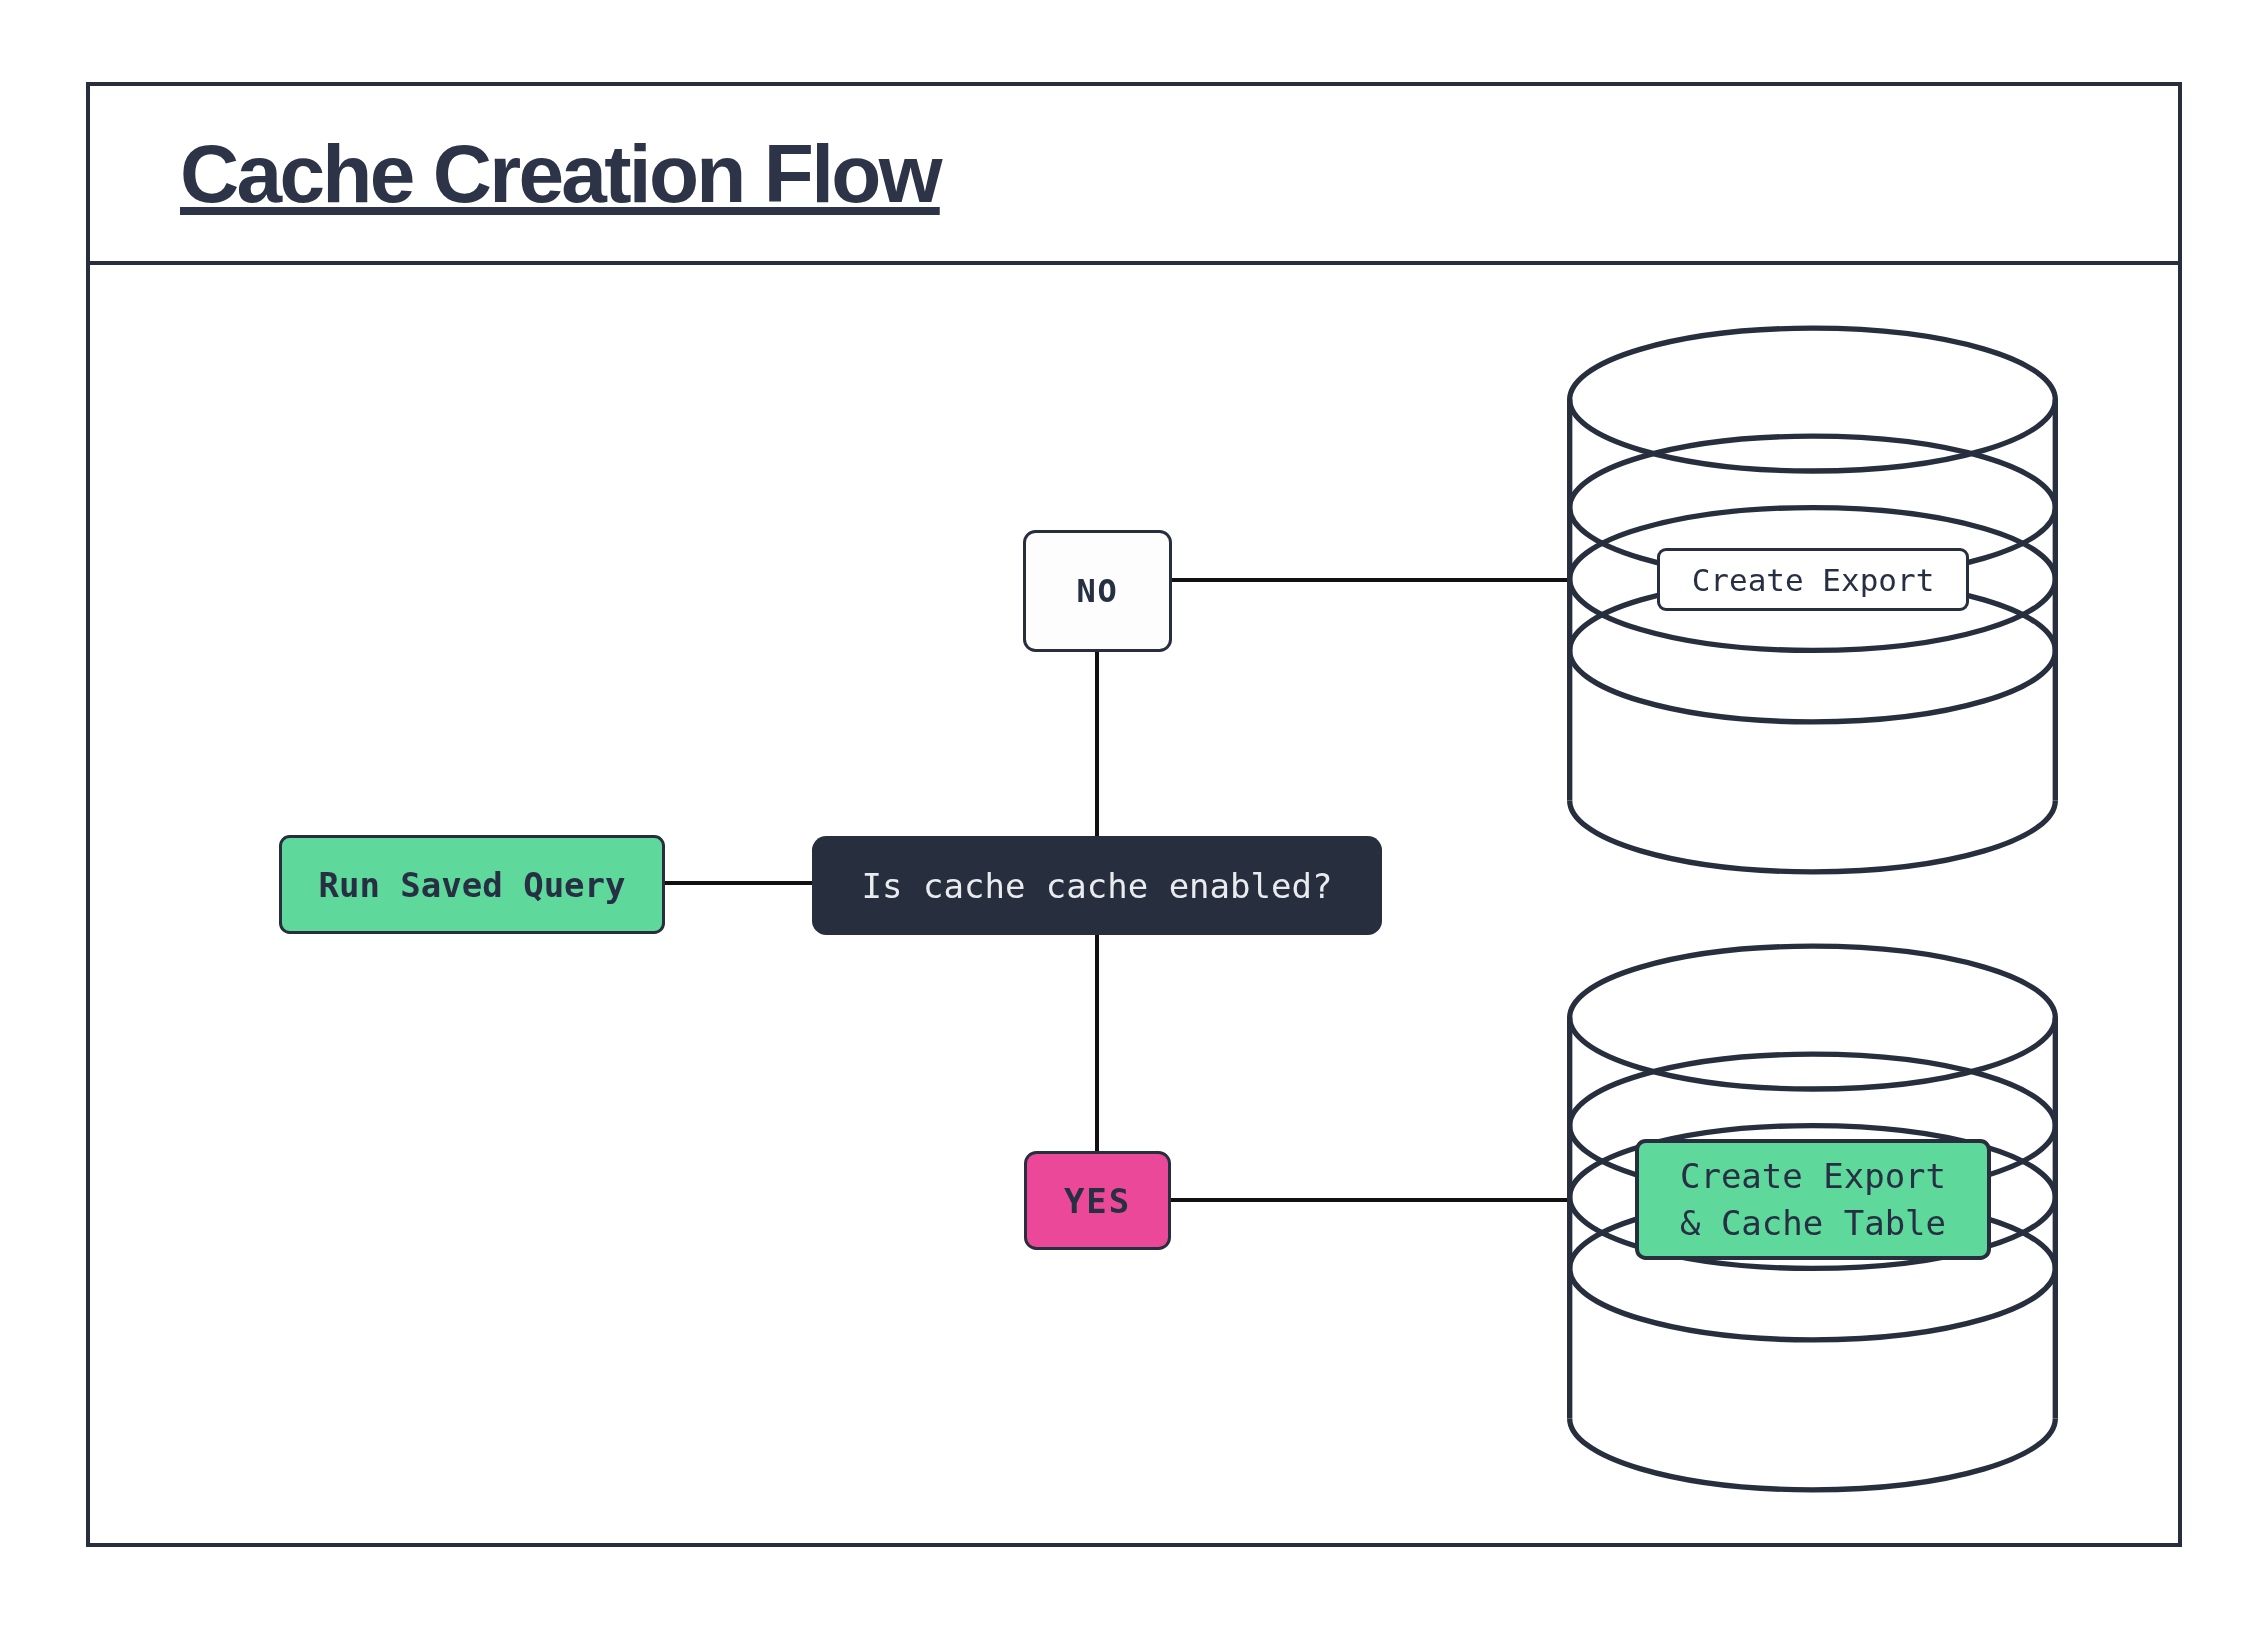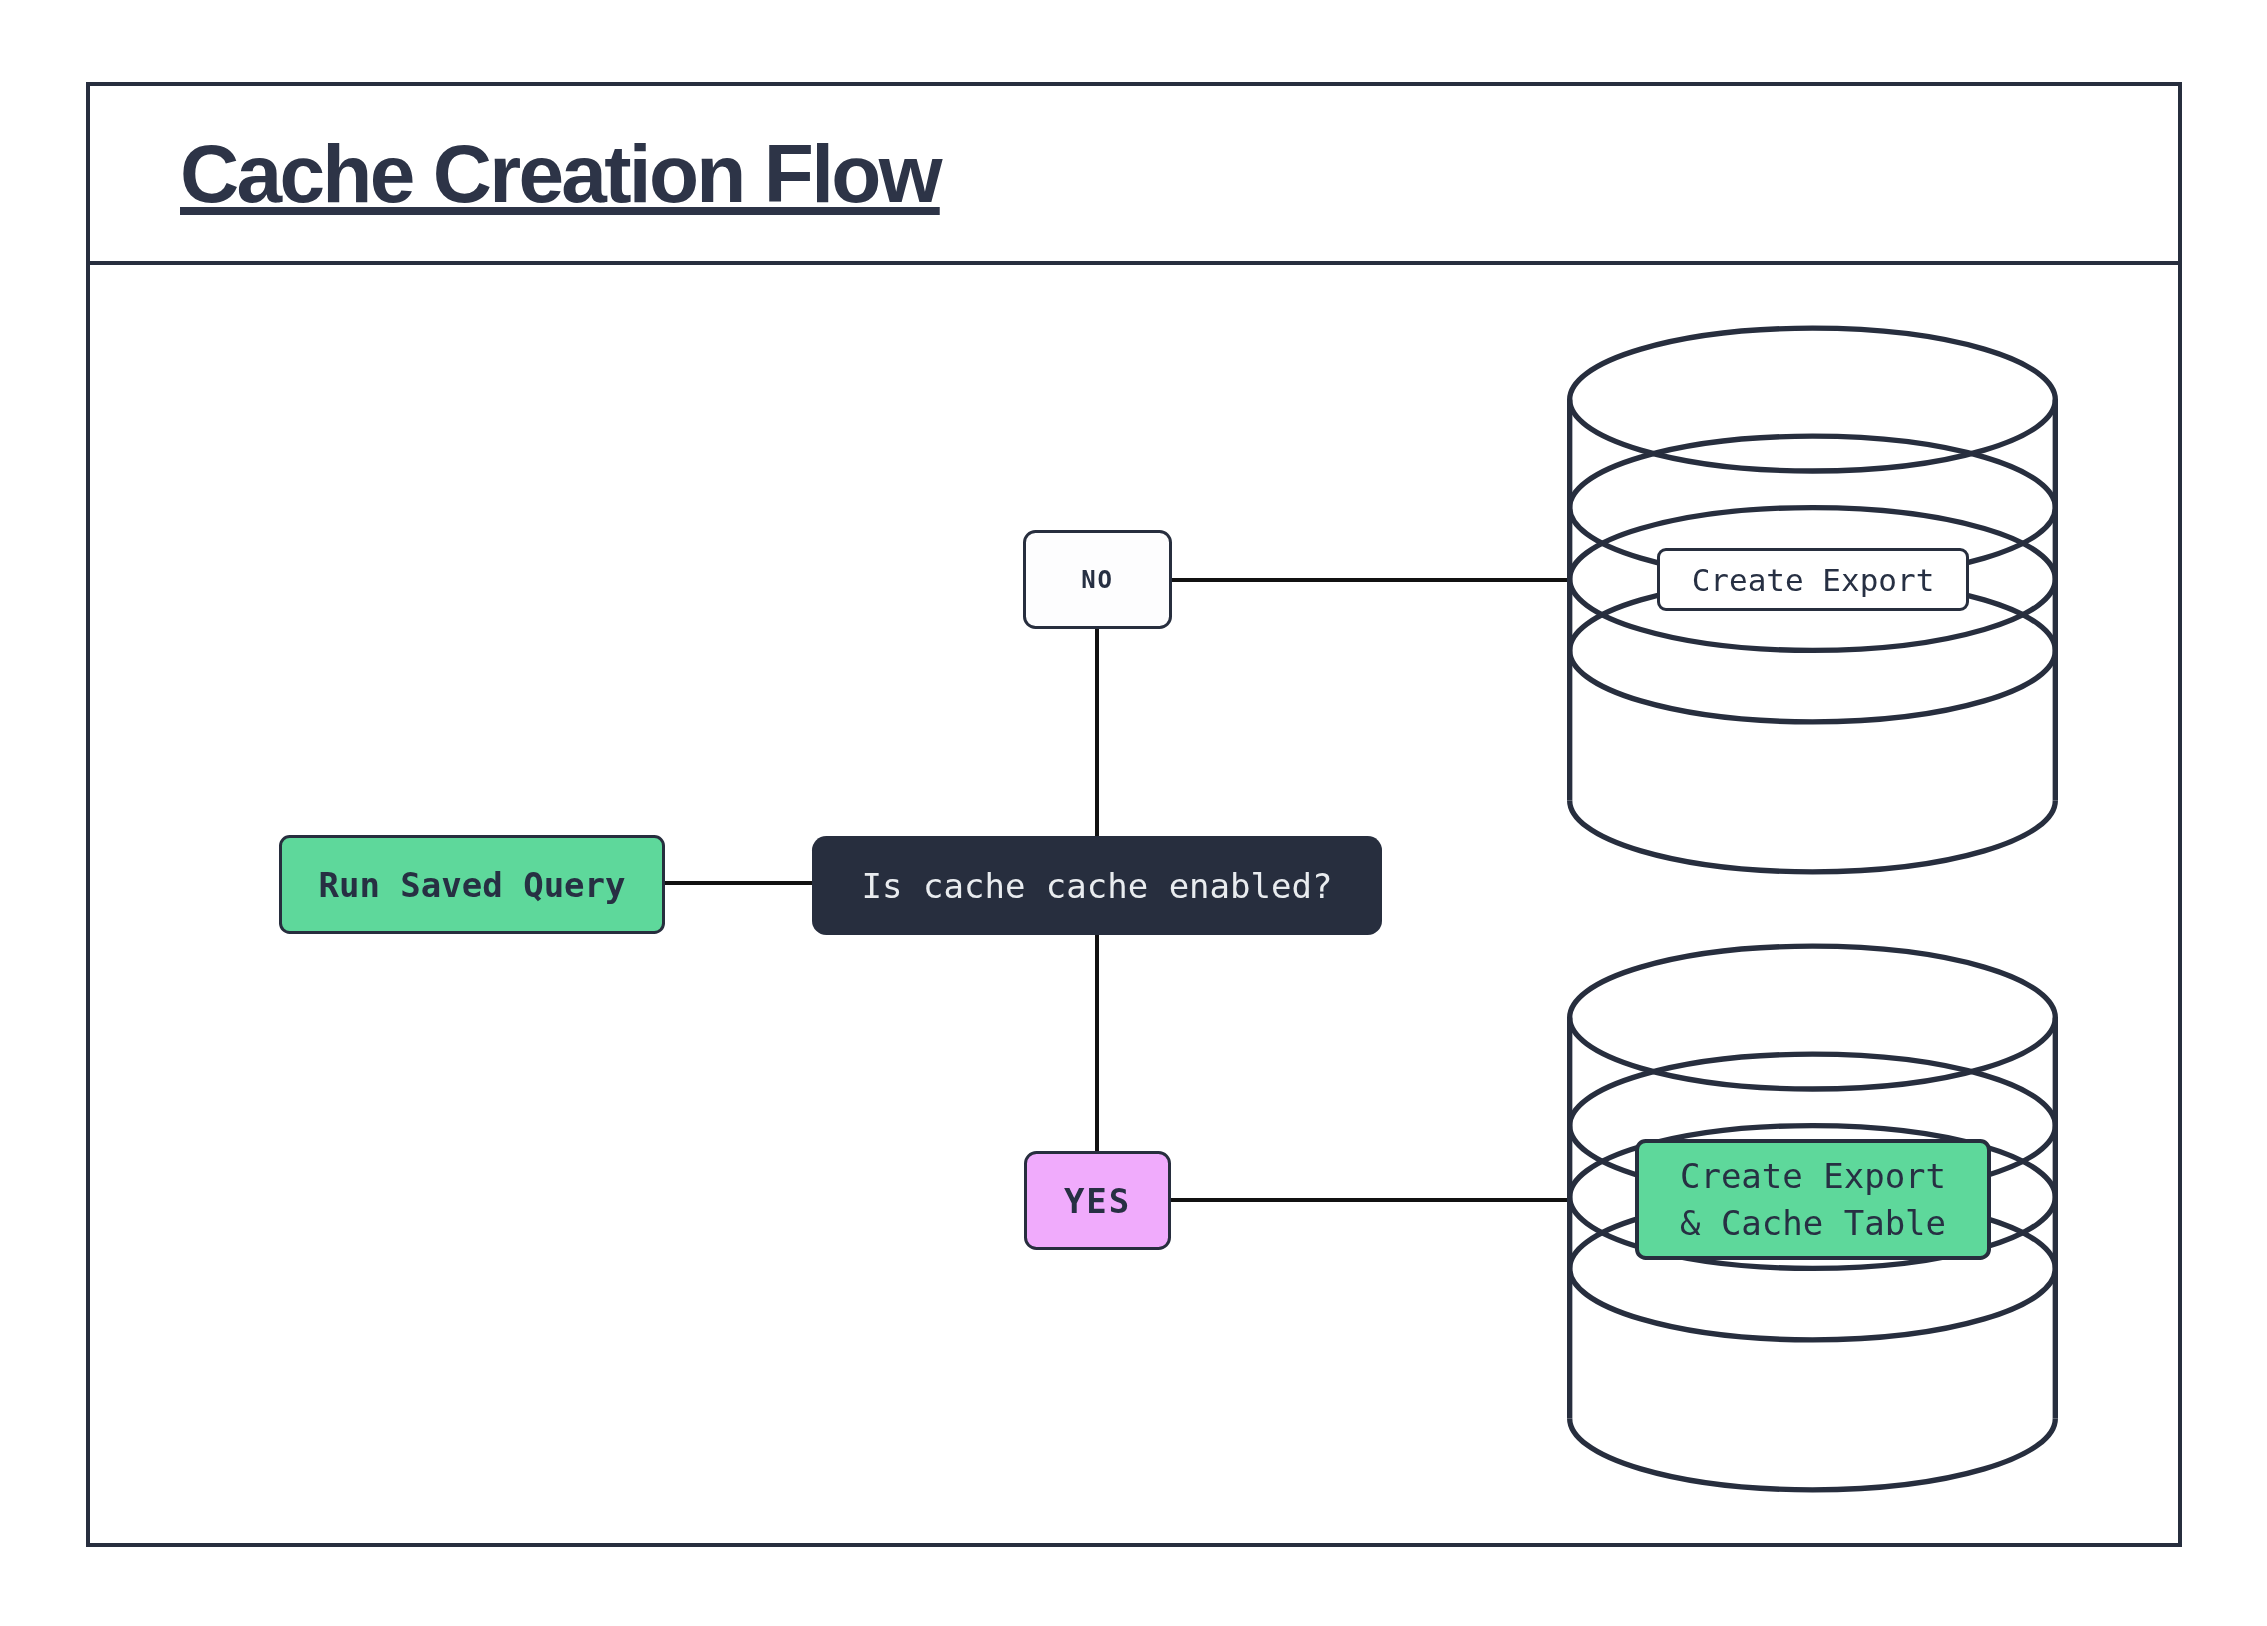--- a/index.html
+++ b/index.html
@@ -58,30 +58,30 @@
     border-radius: 10.7px;
     font-size: 34px; font-weight: bold; color: #273043;
   }
   .node-decision {
     left: 812px; top: 836px; width: 570px; height: 99px;
     background: #272e3e;
     border-radius: 14.3px;
     font-size: 34px; color: #e9ecef;
   }
   .node-no {
-    left: 1023px; top: 530px; width: 149px; height: 99px;
+    left: 1023px; top: 530px; width: 149px; height: 122px;
     background: #fdfdfe;
     border: 3.6px solid #272e3e;
     border-radius: 12.5px;
-    font-size: 24px; font-weight: bold; color: #273043;
+    font-size: 32px; font-weight: bold; color: #273043;
     letter-spacing: 1.8px;
   }
   .node-yes {
     left: 1024px; top: 1151px; width: 147px; height: 99px;
-    background: #f0abfc;
+    background: #ec4899;
     border: 3.6px solid #272e3e;
     border-radius: 12.5px;
     font-size: 34px; font-weight: bold; color: #273043;
     letter-spacing: 1.8px;
   }
   .label-export {
     left: 1657px; top: 548px; width: 312px; height: 63px;
     background: #ffffff;
     border: 3.6px solid #272e3e;
     border-radius: 9px;

